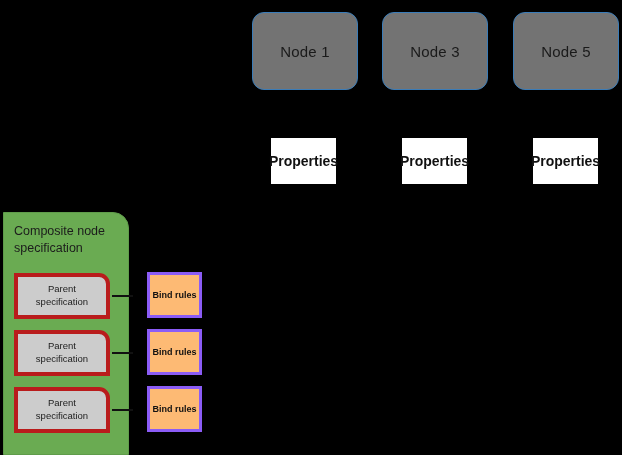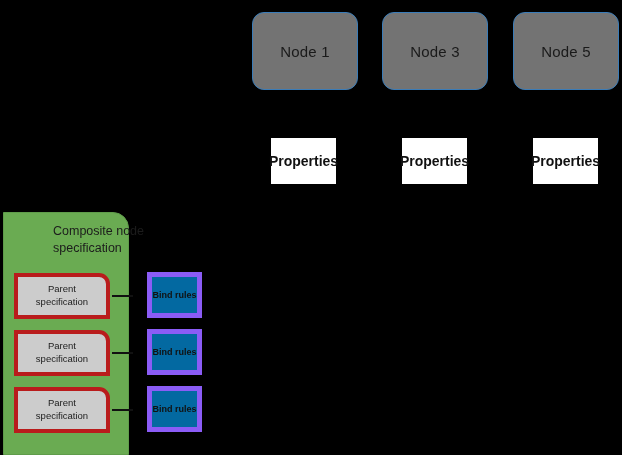--- a/index.html
+++ b/index.html
@@ -75,21 +75,20 @@
     box-sizing: border-box;
   }
   #composite-title {
     position: absolute;
     left: 10px;
     top: 10px;
     width: 104px;
     font-size: 12.5px;
     color: #1c1c1c;
     line-height: 1.35;
-    margin-left: 39px;
   }
 
   
   .parent-box {
     position: absolute;
     left: 10px;
     width: 96px;
     height: 46px;
     background: #cccccc;
     border: 4px solid #b91c1c;
@@ -117,22 +116,22 @@
     left: 108px;
     width: 21px;
   }
 
   
   .bind-box {
     position: absolute;
     left: 147px;
     width: 55px;
     height: 46px;
-    background: #0369a1;
-    border: 5px solid #8b5cf6;
+    background: #fdba74;
+    border: 3px solid #8b5cf6;
     display: flex;
     align-items: center;
     justify-content: center;
     box-sizing: border-box;
   }
   .bind-box .bind-label {
     font-size: 9px;
     font-weight: bold;
     color: #111111;
     line-height: 1;

